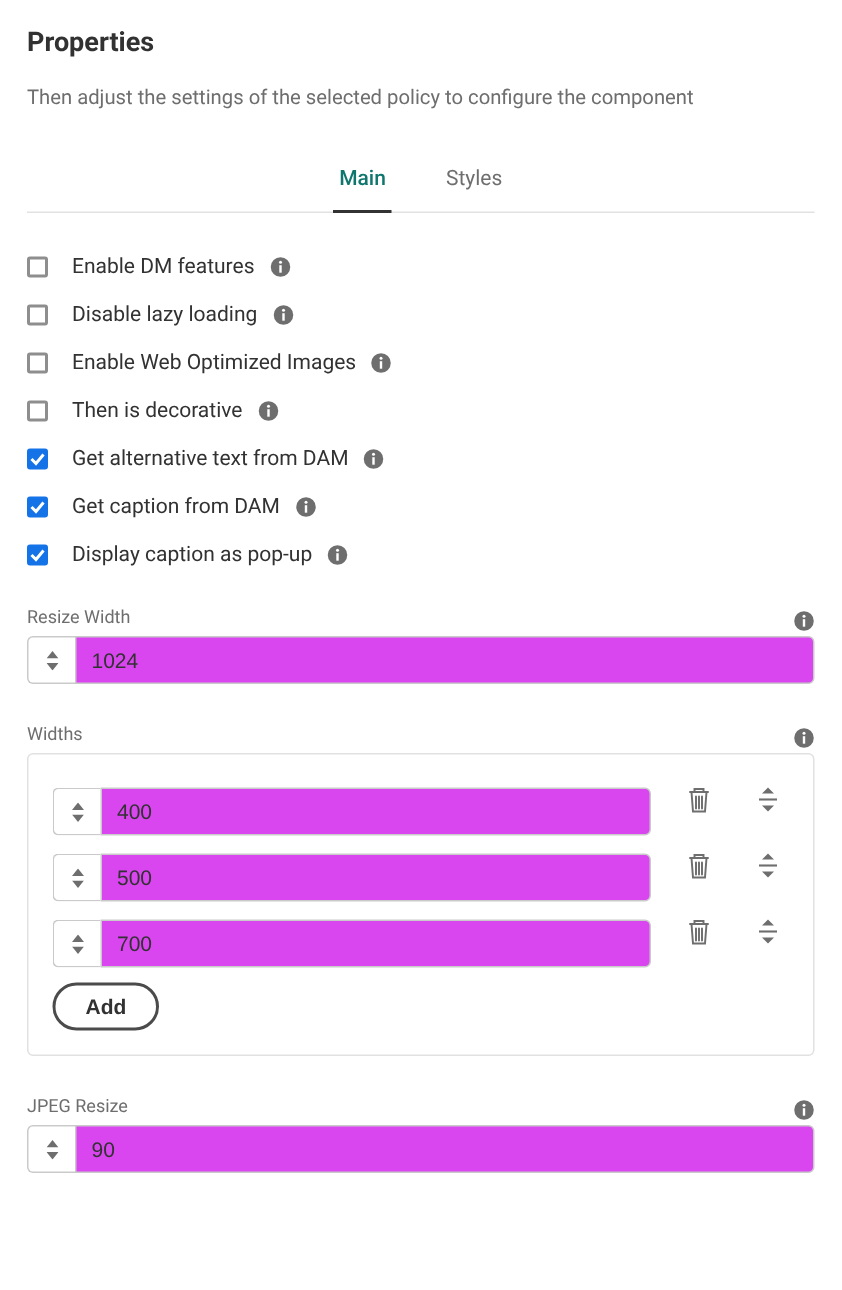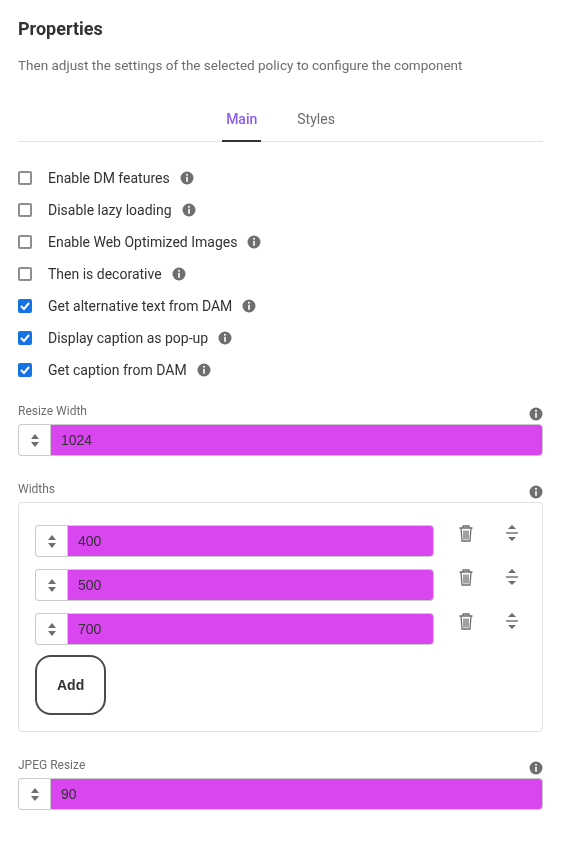--- a/index.html
+++ b/index.html
@@ -28,21 +28,21 @@
     border-bottom: 1px solid #e1e1e1;
   }
   .tab {
     padding: 10px 4px 14px 4px;
     color: #6e6e6e;
     cursor: pointer;
     position: relative;
     font-size: 14px;
   }
   .tab.active {
-    color: #8b5cf6;
+    color: #0f766e;
     font-weight: 500;
   }
   .tab.active::after {
     content: "";
     position: absolute;
     left: 0; right: 0; bottom: -1px;
     height: 2px;
     background: #323232;
   }
   .checkbox-list {
@@ -153,21 +153,21 @@
     justify-content: center;
     width: 28px;
     height: 28px;
   }
   .add-btn-wrap{
     padding-top:4px;
   }
   .add-btn {
     border: 2px solid #4b4b4b;
     border-radius: 16px;
-    padding: 20px 20px;
+    padding: 6px 20px;
     font-size: 14px;
     font-weight: 700;
     color: #323232;
     background: #fff;
     cursor: pointer;
   }
 </style>
 </head>
 <body>
 
@@ -252,37 +252,37 @@
         </svg>
     </span>
   </div>
 
   <div class="cb-row">
     <span class="cb checked">
       <svg width="10" height="10" viewBox="0 0 10 10">
           <path d="M1 5 L4 8 L9 2" stroke="#fff" stroke-width="2" fill="none"></path>
         </svg>
     </span>
-    <span class="cb-label">Display caption as pop-up</span>
+    <span class="cb-label">Get caption from DAM</span>
     <span class="info-icon">
       <svg width="14" height="14" viewBox="0 0 14 14">
           <circle cx="7" cy="7" r="6.5" fill="#6e6e6e"></circle>
           <rect x="6.2" y="5.8" width="1.6" height="5" fill="#fff"></rect>
           <circle cx="7" cy="3.8" r="1" fill="#fff"></circle>
         </svg>
     </span>
   </div>
 
   <div class="cb-row">
     <span class="cb checked">
       <svg width="10" height="10" viewBox="0 0 10 10">
           <path d="M1 5 L4 8 L9 2" stroke="#fff" stroke-width="2" fill="none"></path>
         </svg>
     </span>
-    <span class="cb-label">Get caption from DAM</span>
+    <span class="cb-label">Display caption as pop-up</span>
     <span class="info-icon">
       <svg width="14" height="14" viewBox="0 0 14 14">
           <circle cx="7" cy="7" r="6.5" fill="#6e6e6e"></circle>
           <rect x="6.2" y="5.8" width="1.6" height="5" fill="#fff"></rect>
           <circle cx="7" cy="3.8" r="1" fill="#fff"></circle>
         </svg>
     </span>
   </div>
 
 </div>

